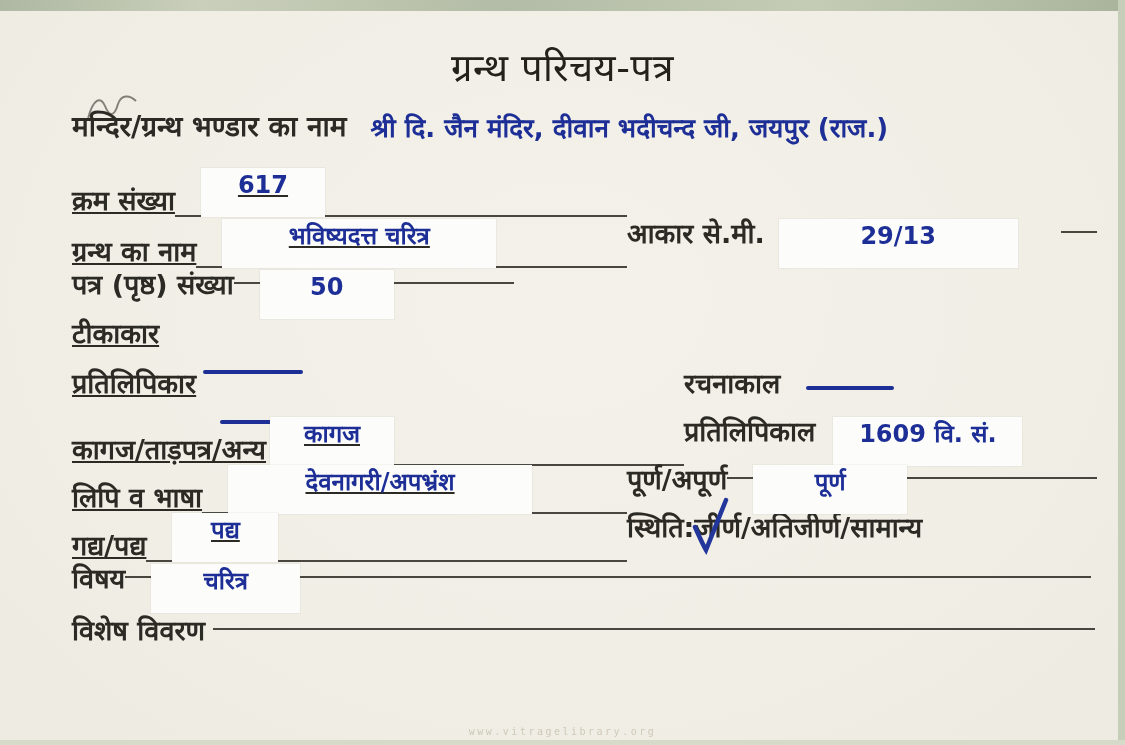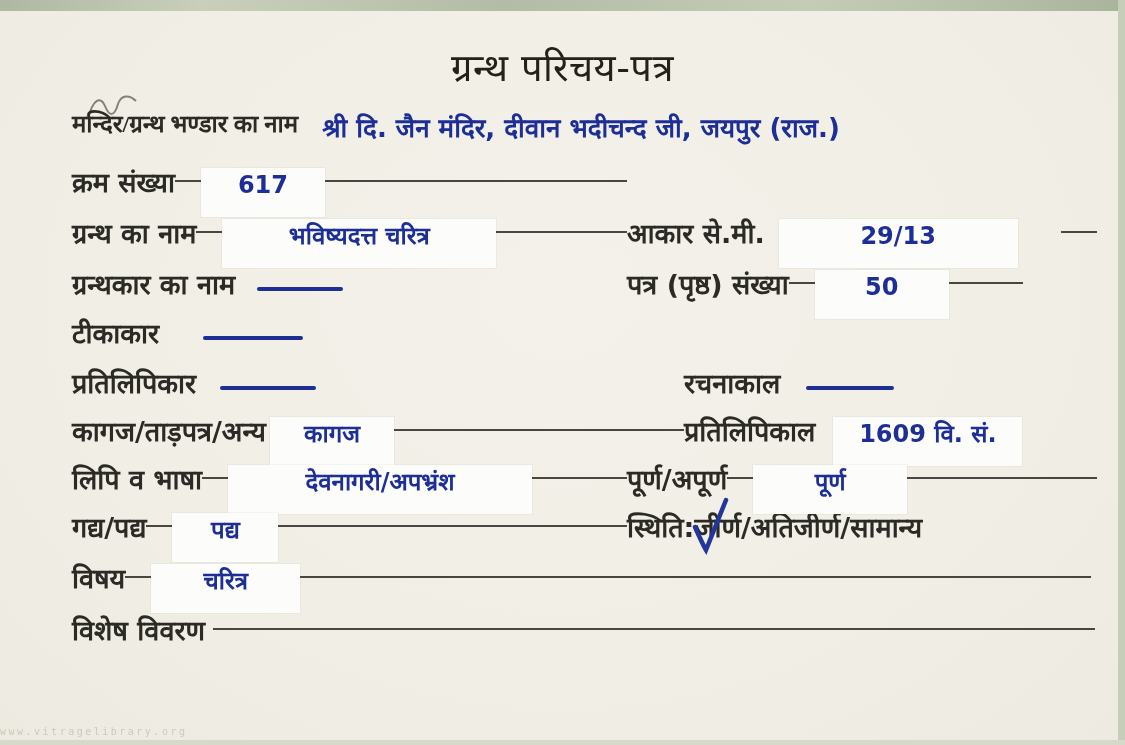--- a/index.html
+++ b/index.html
@@ -13,25 +13,25 @@
   
   .edge-top{position:absolute;top:0;left:0;right:0;height:11px;
     background:linear-gradient(90deg,#aeb8a2,#c9cfba 18%,#b3bca6 45%,#c4ccb6 72%,#aab49d);}
   .edge-right{position:absolute;top:0;right:0;bottom:0;width:7px;background:#c6cdb8;}
   .edge-bottom{position:absolute;left:0;right:0;bottom:0;height:5px;background:#d6dac8;}
 
   .title{position:absolute;top:40px;left:0;right:0;text-align:center;
     font-size:38px;font-weight:normal;color:#232219;letter-spacing:.5px;}
 
   .hrow{position:absolute;top:109px;left:72px;right:30px;display:flex;align-items:flex-start;}
-  .hrow .lbl{font-size:24px;font-family:Liberation Serif, serif;}
+  .hrow .lbl{font-size:28px;}
   .hrow .hval{margin-left:24px;font-size:26px;font-weight:bold;color:#1d2f96;white-space:nowrap;}
 
   .row{position:absolute;left:72px;right:28px;height:46px;display:flex;align-items:flex-start;}
-  .lsec{width:555px;display:flex;align-items:flex-start;}
+  .lsec{width:555px;display:flex;align-items:flex-end;text-decoration:underline;}
   .lsec.wide{width:612px;}
   .rsec{flex:1;display:flex;align-items:flex-start;}
   .lbl{font-size:27px;font-weight:bold;white-space:nowrap;color:#2b2a25;line-height:1.25;}
 
   .rl{height:0;border-top:2px solid rgba(42,40,33,.85);margin-top:14px;}
   .flex1{flex:1;}
   .tick-sm{width:26px;}
   .tick-end{width:36px;margin-left:22px;}
   .spacer{flex:1;}
 
@@ -40,21 +40,21 @@
   .patch{background:#fcfcfa;box-shadow:0 0 0 1px rgba(120,115,95,.06);padding:1px 12px 16px;}
 
   .rulewrap{flex:1;position:relative;}
   .rulewrap .rl{width:100%;}
   .bdash{position:absolute;height:4px;background:#1d2f96;border-radius:2px;top:19px;}
 
   .checkwrap{position:relative;display:inline-block;}
   .check{position:absolute;left:-6px;top:-16px;width:44px;height:62px;z-index:2;}
 
   .penmark{position:absolute;left:86px;top:92px;opacity:.65;}
-  .watermark{position:absolute;bottom:8px;left:0;right:0;text-align:left;
+  .watermark{position:absolute;bottom:8px;left:0;right:0;text-align:center;
     font-size:10px;letter-spacing:2.5px;color:#cfc9b9;font-family:"DejaVu Sans Mono","Liberation Mono",monospace;}
 </style>
 </head>
 <body>
 
 <div class="page">
   <div class="edge-top"></div>
   <div class="edge-right"></div>
   <div class="edge-bottom"></div>
 
@@ -89,27 +89,20 @@
     </div>
     <div class="rsec">
       <span class="lbl">आकार से.मी.</span>
       <span class="val patch" style="min-width:215px;margin-left:14px">29/13</span>
       <span class="spacer"></span>
       <span class="rl tick-end"></span>
     </div>
   </div>
 
   <div class="row" style="top:268px">
-    <div class="lsec">
-      <span class="lbl">ग्रन्थकार का नाम</span>
-      <span class="rulewrap">
-        <span class="rl"></span>
-        <span class="bdash" style="left:22px;width:86px"></span>
-      </span>
-    </div>
     <div class="rsec">
       <span class="lbl">पत्र (पृष्ठ) संख्या</span>
       <span class="rl tick-sm"></span>
       <span class="val patch" style="min-width:110px">50</span>
       <span class="rl flex1" style="max-width:120px"></span>
       <span class="spacer"></span>
     </div>
   </div>
 
   <div class="row" style="top:317px">

